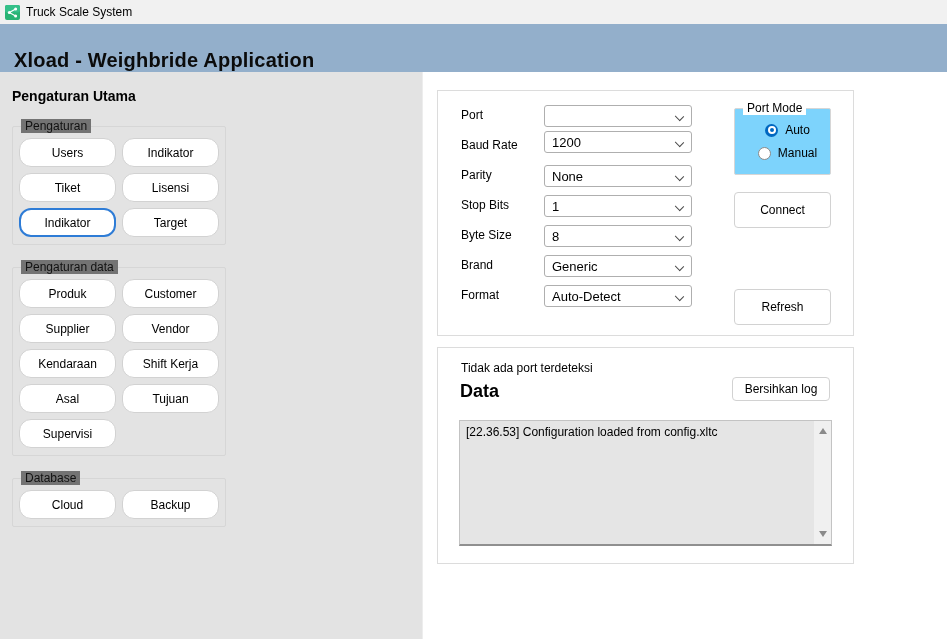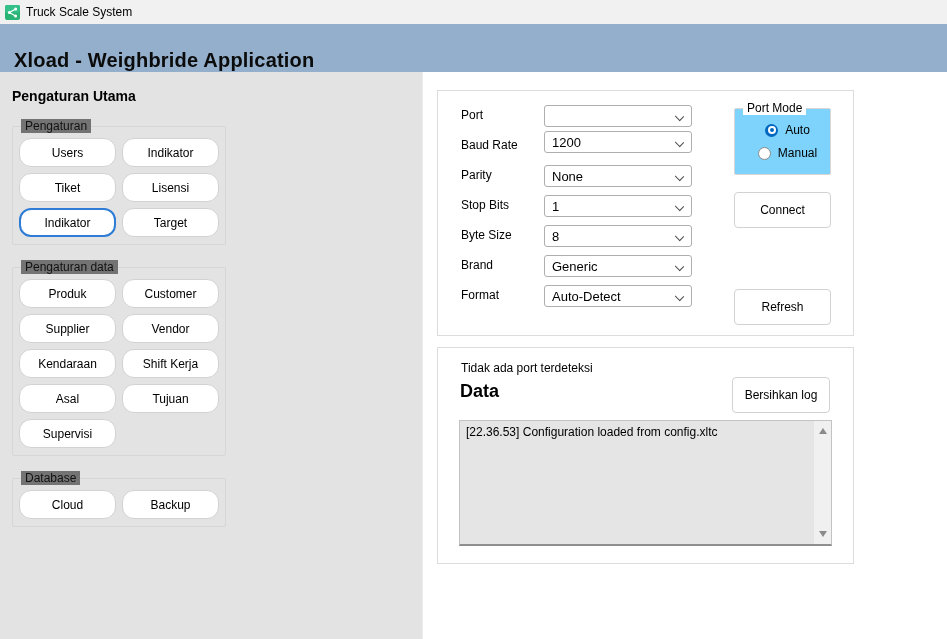--- a/index.html
+++ b/index.html
@@ -58,21 +58,21 @@
 
   .abtn { position:absolute; left:296px; width:97px; height:36px; background:#fff; border:1px solid #d2d2d2;
           border-radius:4px; font-size:12px; color:#000; display:flex; align-items:center; justify-content:center; }
   .abtn-connect { top:101px; }
   .abtn-simpan  { top:147px; }
   .abtn-refresh { top:198px; }
 
   
   .status-text { position:absolute; left:23px; top:13px; font-size:12px; }
   .data-title { position:absolute; left:22px; top:33px; font-size:18px; font-weight:bold; }
-  .clear-btn { position:absolute; left:294px; top:29px; width:98px; height:36px; background:#fff; border:1px solid #d2d2d2;
+  .clear-btn { position:absolute; left:294px; top:29px; width:98px; height:24px; background:#fff; border:1px solid #d2d2d2;
                border-radius:4px; font-size:12px; display:flex; align-items:center; justify-content:center; }
   .logbox { position:absolute; left:21px; top:72px; width:373px; height:126px; background:#e5e5e5;
             border:1px solid #c3c3c3; border-bottom:2px solid #8f8f8f; }
   .log-content { position:absolute; left:0; top:0; right:17px; bottom:0; padding:4px 6px; font-size:12px; overflow:hidden; }
   .scrollbar { position:absolute; right:0; top:0; width:17px; height:100%; background:#f0f0f0; }
   .scroll-arrow { position:absolute; left:50%; transform:translateX(-50%); width:0; height:0; }
   .scroll-up { top:7px; border-left:4.5px solid transparent; border-right:4.5px solid transparent; border-bottom:6px solid #8a8a8a; }
   .scroll-down { bottom:7px; border-left:4.5px solid transparent; border-right:4.5px solid transparent; border-top:6px solid #8a8a8a; }
 </style>
 </head>

